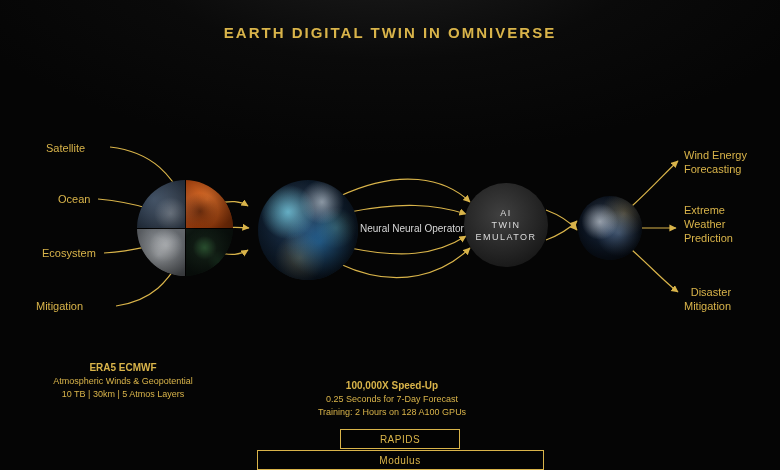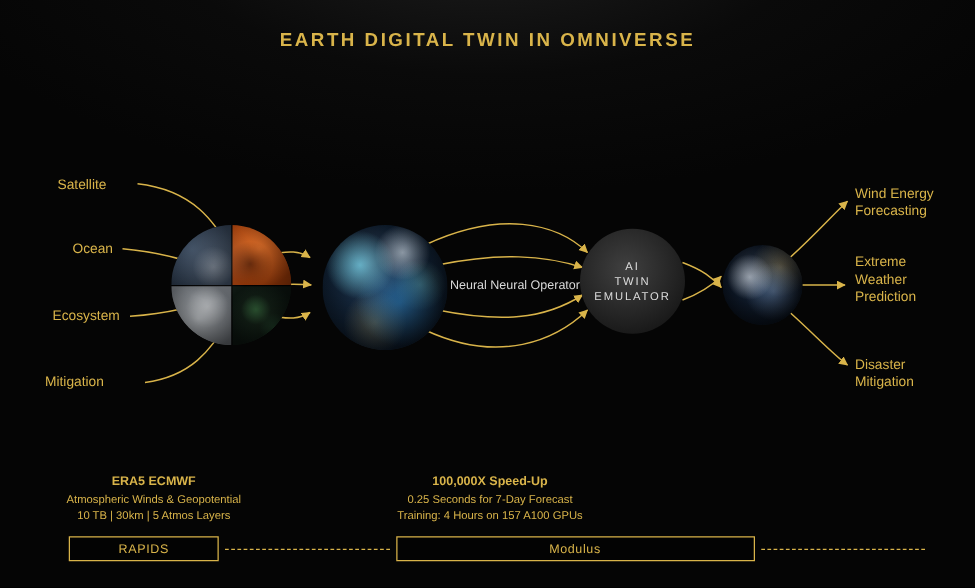--- a/index.html
+++ b/index.html
@@ -49,21 +49,21 @@
       radial-gradient(circle at 50% 50%, #17273d 0%, #070d16 78%);}
   .emulator{
     position:absolute;border-radius:50%;z-index:2;
     background:radial-gradient(circle at 44% 38%, #404040 0%, #242424 55%, #141414 85%);
     display:flex;flex-direction:column;align-items:center;justify-content:center;
     color:#dcdcdc;font-size:9px;letter-spacing:1.5px;line-height:12px;text-align:center;
   }
   .fno-label{position:absolute;color:#d8d8d8;font-size:10px;z-index:3;}
   .stats{position:absolute;text-align:center;color:#d9b44a;font-size:9px;line-height:13px;}
   .stats .heading{font-size:10px;font-weight:700;margin-bottom:1px;}
-  .pipeline{position:absolute;left:55px;top:429px;width:690px;display:flex;align-items:center;z-index:2;}
+  .pipeline{position:absolute;left:55px;top:429px;width:690px;display:flex;align-items:center;z-index:2;flex-direction:column;}
   .pipe-box{
     height:18px;border:1px solid #d9b44a;color:#d9b44a;font-size:10px;
     display:flex;align-items:center;justify-content:center;letter-spacing:0.5px;
     background:rgba(0,0,0,0.3);
   }
   .pipe-box.b1{width:118px;}
   .pipe-box.b2{width:285px;}
   .pipe-box.b3{width:106px;}
   .pipe-dash{flex:1;border-top:1px dashed #d9b44a;height:0;margin:0 5px;}
 </style>
@@ -139,35 +139,35 @@
   <div class="io-label right" style="left:684px;top:148px;">
     <div>Wind Energy</div>
     <div>Forecasting</div>
     <div></div>
   </div>
   <div class="io-label right" style="left:684px;top:203px;">
     <div>Extreme</div>
     <div>Weather</div>
     <div>Prediction</div>
   </div>
-  <div class="io-label right" style="left:684px;top:285px;">
+  <div class="io-label right" style="left:684px;top:285px;text-align:right;">
     <div>Disaster</div>
     <div>Mitigation</div>
     <div></div>
   </div>
 
-  <div class="stats" style="left:18px;top:379px;width:210px;">
+  <div class="stats" style="left:18px;top:361px;width:210px;">
     <div class="heading">ERA5 ECMWF</div>
     <div>Atmospheric Winds &amp; Geopotential</div>
     <div>10 TB | 30km | 5 Atmos Layers</div>
   </div>
   <div class="stats" style="left:262px;top:379px;width:260px;">
     <div class="heading">100,000X Speed-Up</div>
     <div>0.25 Seconds for 7-Day Forecast</div>
-    <div>Training: 4 Hours on 157 A100 GPUs</div>
+    <div>Training: 2 Hours on 128 A100 GPUs</div>
   </div>
 
   <div class="pipeline">
     <div class="pipe-box b1">RAPIDS</div>
     <div class="pipe-dash"></div>
     <div class="pipe-box b2">Modulus</div>
     <div class="pipe-dash"></div>
   </div>
 
 </div>

